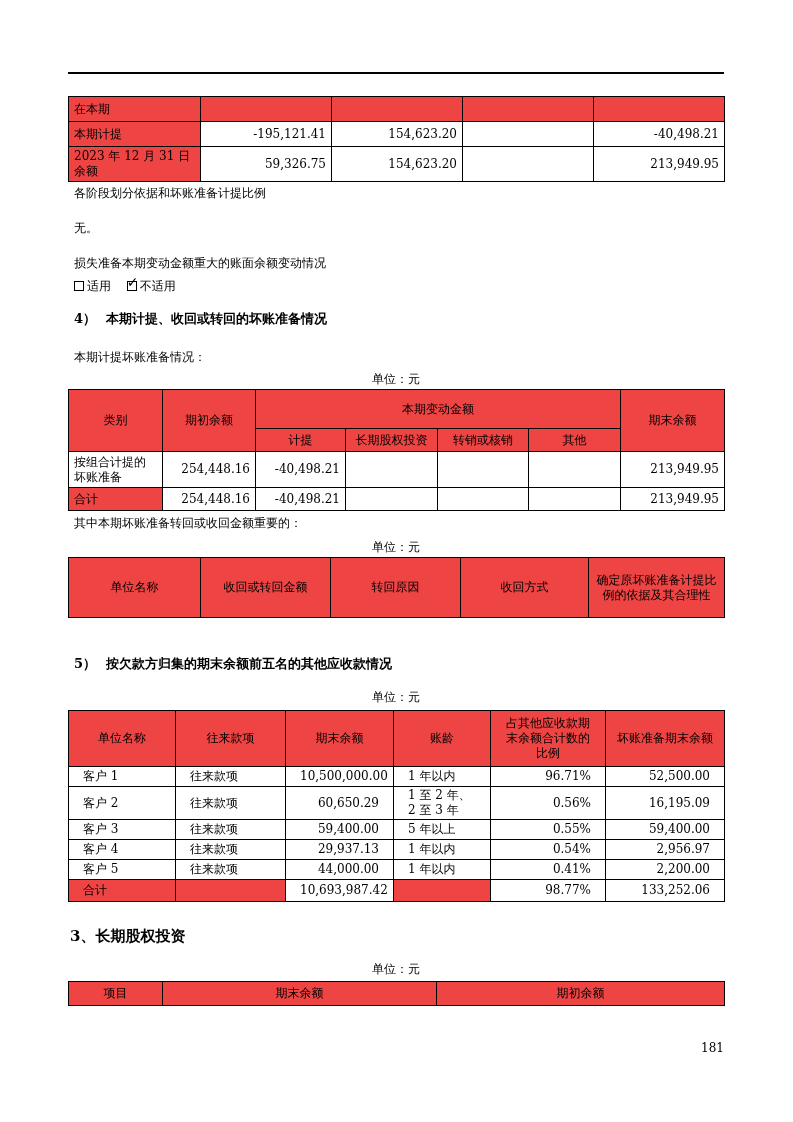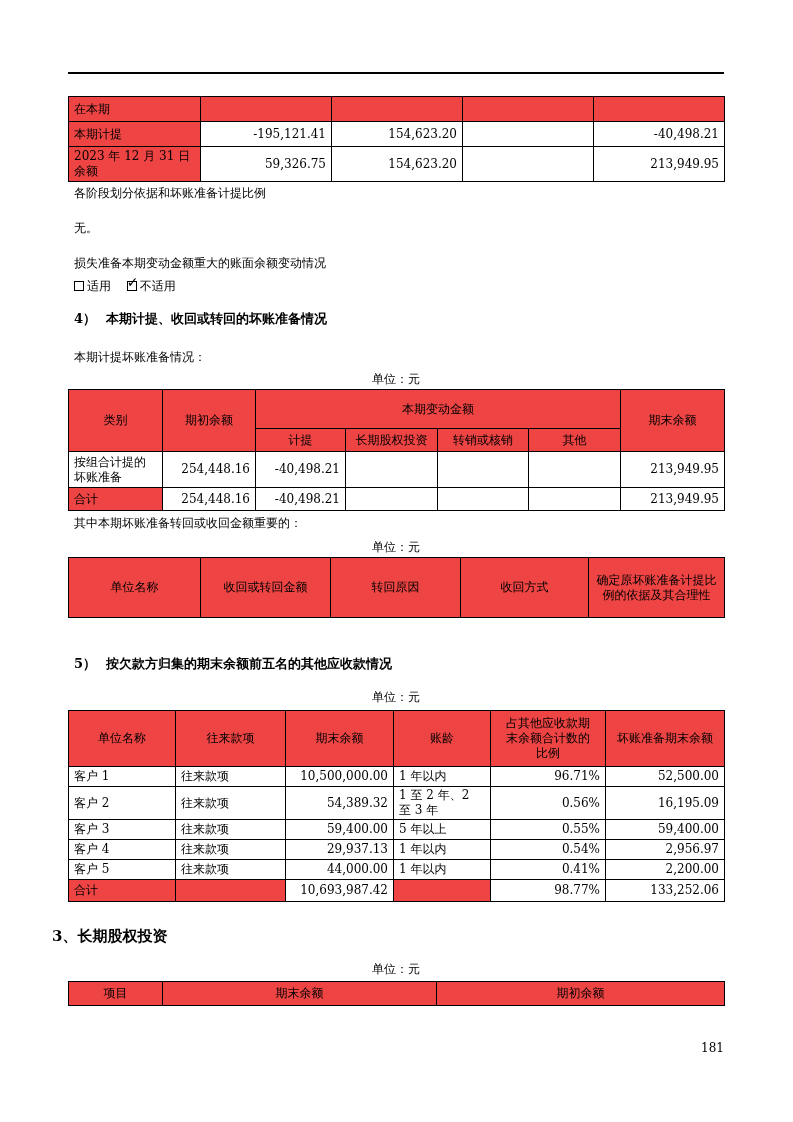--- a/index.html
+++ b/index.html
@@ -17,21 +17,21 @@
   .h3style { font-size:15px; font-weight:bold; }
   .num-gap { margin-right:10px; }
 
   table { border-collapse:collapse; table-layout:fixed; width:656px; }
   td,th { border:1px solid #000; font-size:12px; font-weight:normal;
           padding:2px 5px; line-height:15px; overflow:hidden; vertical-align:middle; }
   th { text-align:center; }
   .g { background:#ef4444; }
   .num { text-align:right; }
   .lft { text-align:left; }
-  .tight td { padding:1px 5px; }
+  .tight td { padding:1px 14px; }
   .hdrpad th { padding:2px 10px; }
 
   .title { font-size:12.5px; text-align:right; }
   .rule { height:2px; background:#000; }
   .pageno { font-size:12px; text-align:right; }
 
   .cb { display:inline-block; width:10px; height:10px; border:1.3px solid #000;
         position:relative; top:1px; margin-right:3px; }
   .cb.checked::after { content:"\2713"; position:absolute; left:-1px; top:-7px;
         font-size:14px; font-weight:bold; font-family:"DejaVu Sans",sans-serif; }
@@ -184,21 +184,21 @@
       <td class="lft">客户 1</td>
       <td class="lft">往来款项</td>
       <td class="num">10,500,000.00</td>
       <td class="lft">1 年以内</td>
       <td class="num">96.71%</td>
       <td class="num">52,500.00</td>
     </tr>
     <tr style="height:31px">
       <td class="lft">客户 2</td>
       <td class="lft">往来款项</td>
-      <td class="num">54,389.32</td>
+      <td class="num">60,650.29</td>
       <td class="lft">1 至 2 年、2 至 3 年</td>
       <td class="num">0.56%</td>
       <td class="num">16,195.09</td>
     </tr>
     <tr style="height:20px">
       <td class="lft">客户 3</td>
       <td class="lft">往来款项</td>
       <td class="num">59,400.00</td>
       <td class="lft">5 年以上</td>
       <td class="num">0.55%</td>
@@ -224,21 +224,21 @@
       <td class="g lft">合计</td>
       <td class="g"></td>
       <td class="num">10,693,987.42</td>
       <td class="g"></td>
       <td class="num">98.77%</td>
       <td class="num">133,252.06</td>
     </tr>
   </tbody>
     </table>
 
-  <div class="abs h3style" style="top:927px; left:52px; width:650px">3、长期股权投资</div>
+  <div class="abs h3style" style="top:927px; left:70px; width:650px">3、长期股权投资</div>
   <div class="abs content-x unit" style="top:961px">单位：元</div>
 
   <table class="abs" style="top:981px; left:68px">
     <colgroup>
         <col style="width:94px">
         <col style="width:274px">
         <col style="width:288px">
       </colgroup>
     <tbody>
         <tr style="height:24px">

